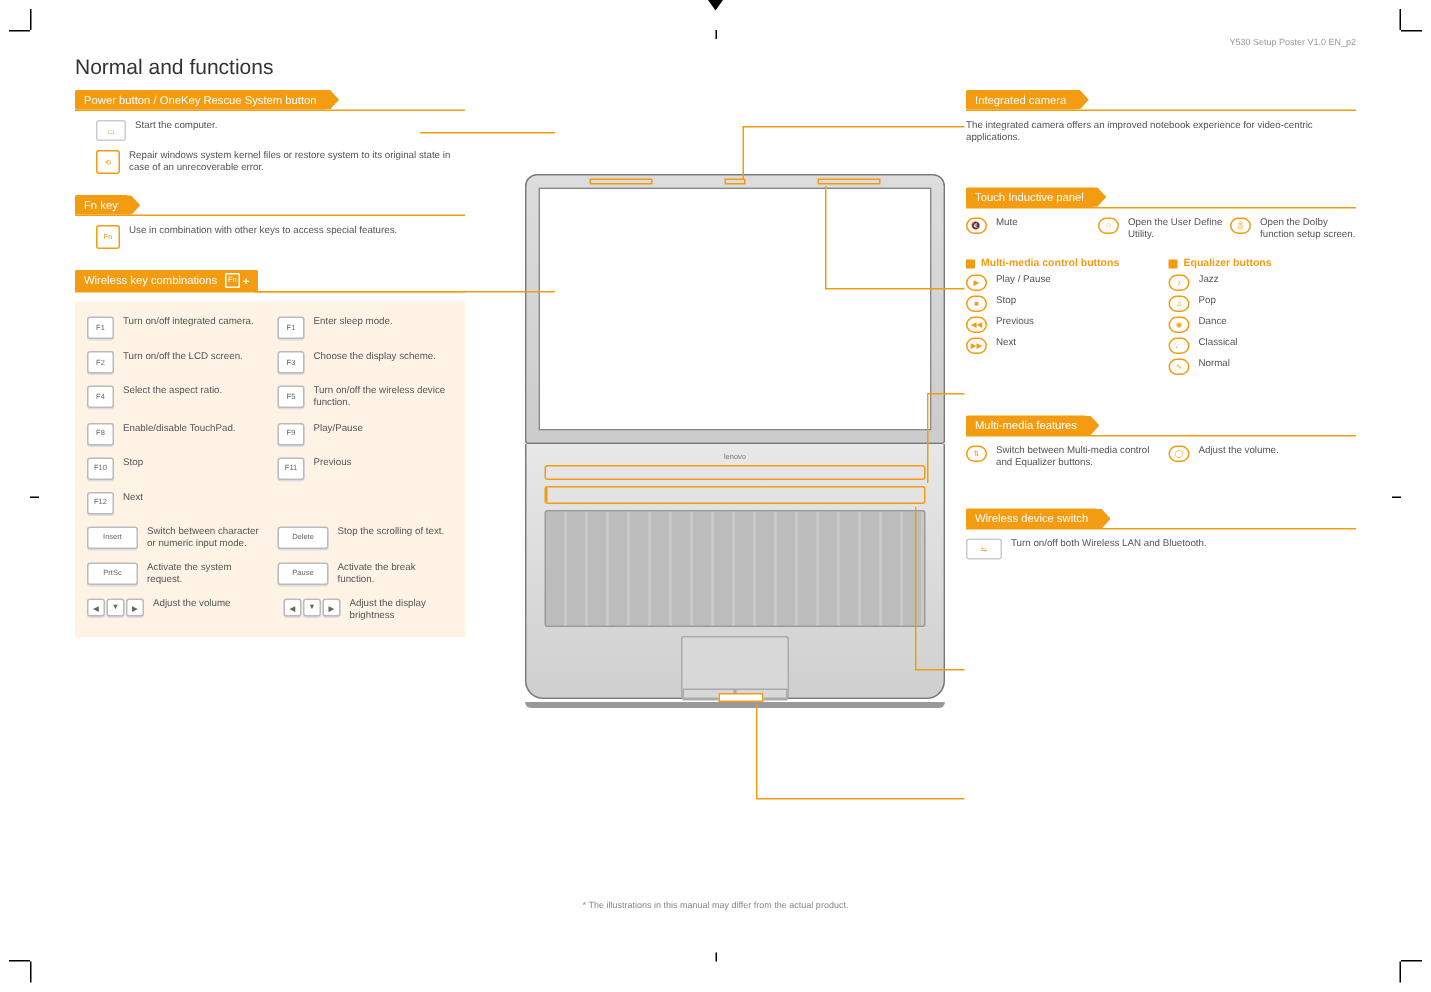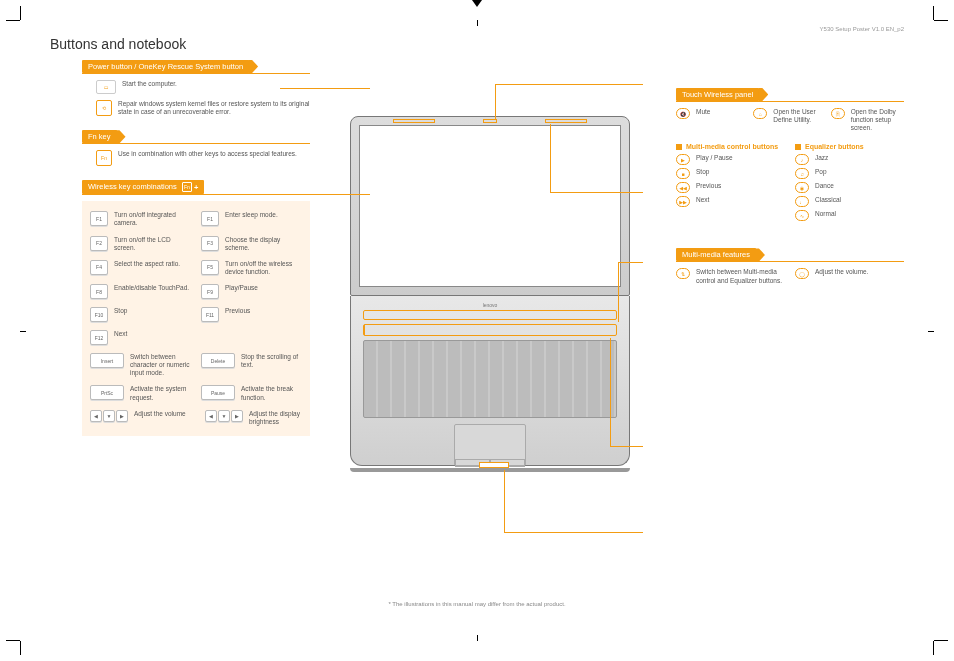--- a/index.html
+++ b/index.html
@@ -67,21 +67,21 @@
   .touchpad { width: 72px; height: 42px; border:1px solid #aaa; border-radius:2px; margin: 6px auto 0; background:#d8d8d8; }
   .tp-btns { display:flex; } .tp-btns div{ flex:1; height:8px; border:1px solid #aaa; }
   .brand { font-size:5px; text-align:center; color:#777; margin-bottom:2px; }
   .bottom-edge { height:4px; background:#999; border-radius:0 0 12px 12px; margin-top:2px; }
   .switch-slot { position:absolute; bottom:-3px; left:46%; width:30px; height:6px; border:1px solid #f39c12; background:#fff; }
   
   
   .line { position:absolute; background:#f39c12; }
   .line.h { height:1px; } .line.v { width:1px; }
 
-  .sec { margin-bottom: 14px; margin-left: 32px; }
+  .sec { margin-bottom: 14px; }
   .right-list .item-row { margin-bottom:3px; }
   .subhead { color:#f39c12; font-size:7px; font-weight:bold; margin:4px 0; display:flex; align-items:center; gap:4px;}
   .subhead .sqdot { width:6px; height:6px; background:#f39c12; }
 
   .footnote { position:absolute; bottom:18px; left:50%; transform:translateX(-50%); font-size:6px; color:#888; }
   .plus-badge { display:inline-flex; align-items:center; gap:2px; margin-left:3px; vertical-align:middle;}
   .plus-badge span:first-child { width:10px; height:10px; border:1px solid #fff; border-radius:1px; font-size:5px; display:flex; align-items:center; justify-content:center;}
   .plus-badge span:last-child { font-weight:bold; }
 </style>
 </head>
@@ -92,21 +92,21 @@
 <div class="crop bl"></div>
 <div class="crop br"></div>
 <div class="sidecrop t"></div>
 <div class="sidecrop b"></div>
 <div class="sidecrop l"></div>
 <div class="sidecrop r"></div>
 <div class="topmark"></div>
 
 <div class="page">
   <div class="docid">Y530 Setup Poster V1.0 EN_p2</div>
-  <h1 class="title">Buttons and notebook</h1>
+  <h1 class="title">Normal and functions</h1>
 
   <div class="col-left">
     <div class="sec">
       <span class="section-label tab">Power button / OneKey Rescue System button</span>
       <div class="section-underline"></div>
       <div style="padding-left:14px;">
         <div class="item-row">
           <div class="icon-box">▭</div>
           <div class="item-text">Start the computer.</div>
         </div>
@@ -213,24 +213,29 @@
                 <div class="key">▶</div>
               </div>
               <div class="item-text">Adjust the display brightness</div>
             </div>
           </div>
         </div>
     </div>
   </div>
 
   <div class="col-right">
+    <div class="sec">
+      <span class="section-label tab">Integrated camera</span>
+      <div class="section-underline"></div>
+      <div class="desc">The integrated camera offers an improved notebook experience for video-centric applications.</div>
+    </div>
 
 
     <div class="sec" style="margin-top:28px;">
-      <span class="section-label tab">Touch Wireless panel</span>
+      <span class="section-label tab">Touch Inductive panel</span>
       <div class="section-underline"></div>
       <div id="touch-top" class="right-list" style="display:grid;grid-template-columns:1fr 1fr 1fr;gap:4px;">
           <div class="item-row">
             <div class="icon-sm">🔇</div>
             <div class="item-text">Mute</div>
           </div>
           <div class="item-row">
             <div class="icon-sm">⌂</div>
             <div class="item-text">Open the User Define Utility.</div>
           </div>
@@ -303,20 +308,28 @@
             <div class="icon-sm">⇅</div>
             <div class="item-text">Switch between Multi-media control and Equalizer buttons.</div>
           </div>
           <div class="item-row">
             <div class="icon-sm">◯</div>
             <div class="item-text">Adjust the volume.</div>
           </div>
         </div>
     </div>
 
+    <div class="sec" style="margin-top:20px;">
+      <span class="section-label tab">Wireless device switch</span>
+      <div class="section-underline"></div>
+      <div class="item-row">
+        <div class="icon-box" style="width:24px;">⇋</div>
+        <div class="item-text">Turn on/off both Wireless LAN and Bluetooth.</div>
+      </div>
+    </div>
   </div>
 
   <div class="laptop">
     <div class="screen-outer">
       <div class="cam-box"></div>
       <div class="ant-box l"></div>
       <div class="ant-box r"></div>
       <div class="screen-inner"></div>
     </div>
     <div class="keyboard-deck">

